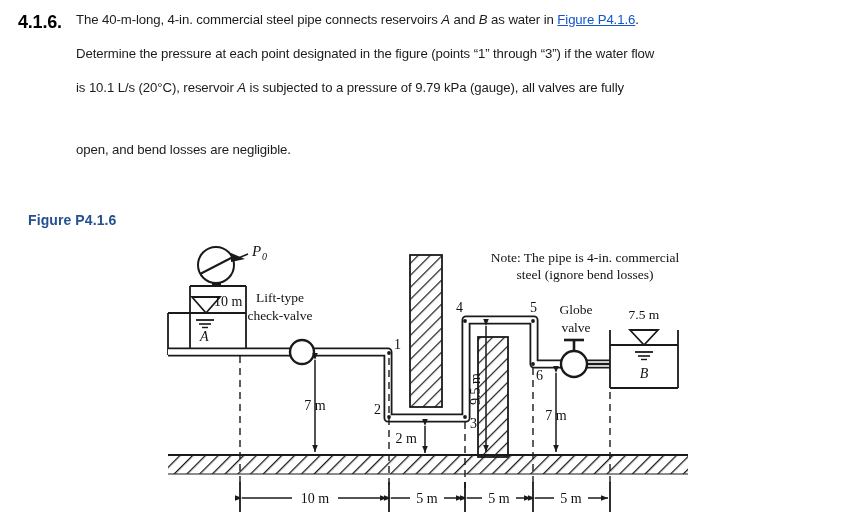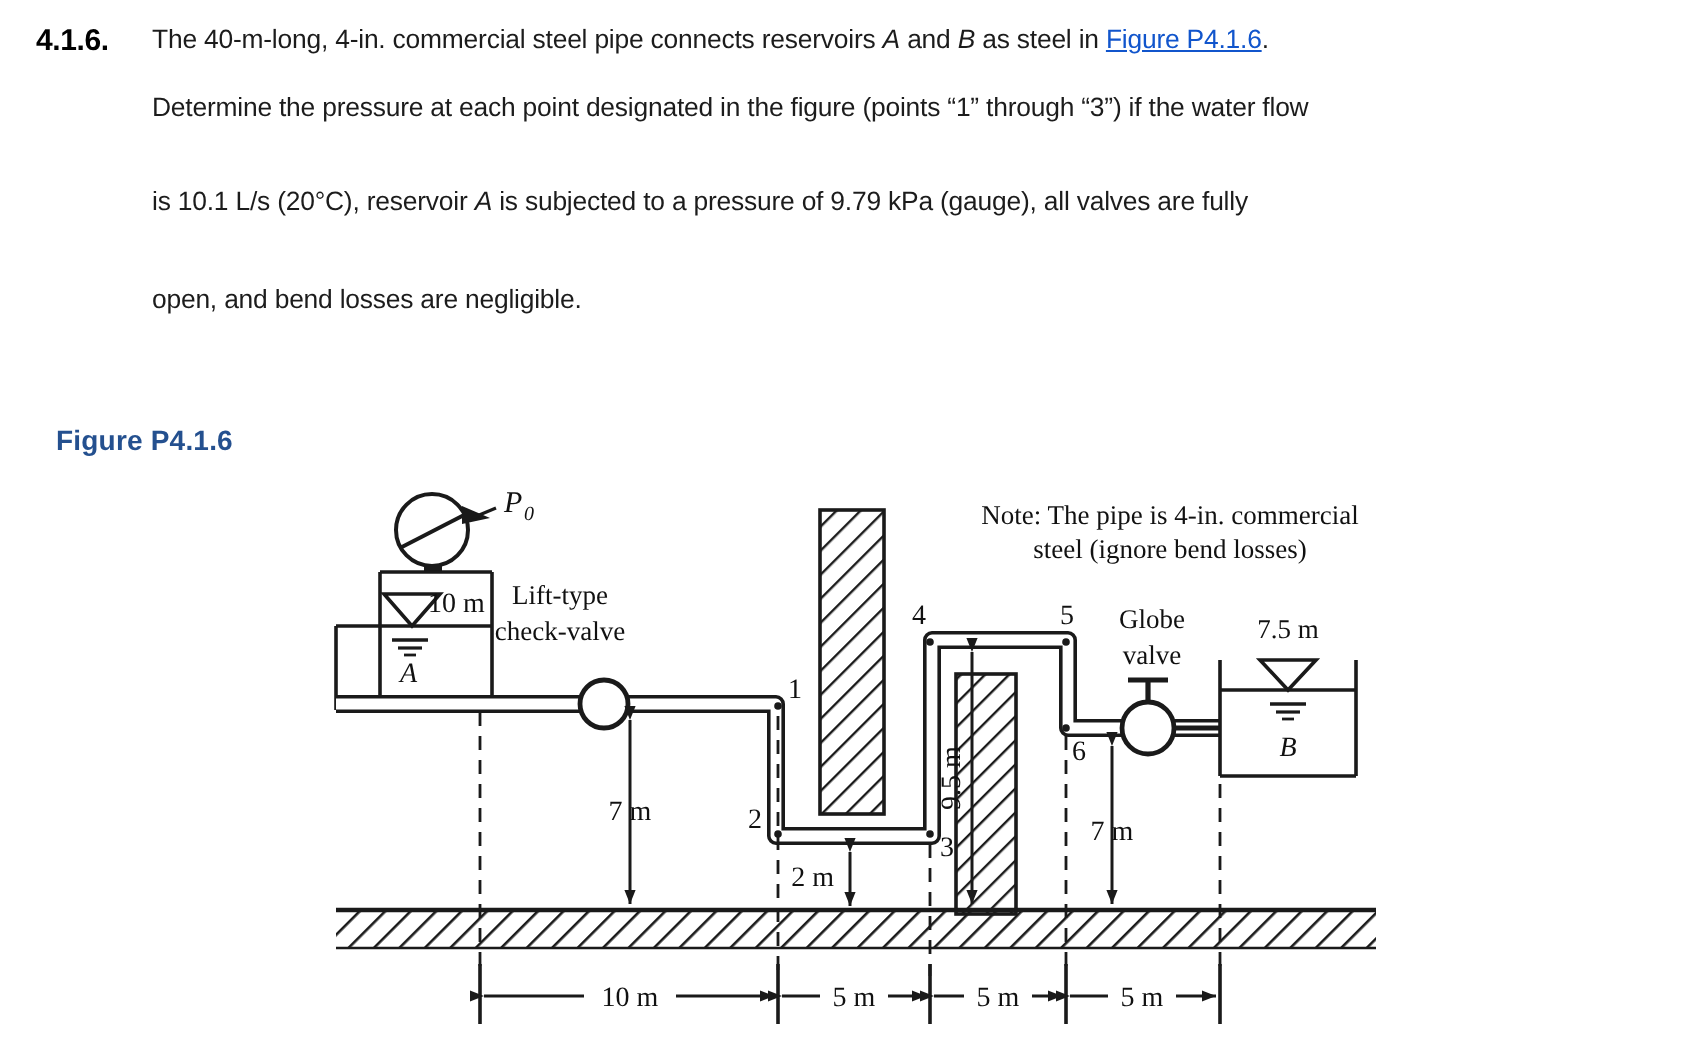--- a/index.html
+++ b/index.html
@@ -29,28 +29,28 @@
     font-size: 13.2px;
     line-height: 16px;
     white-space: nowrap;
     color: #1c1c1c;
     letter-spacing: -0.1px;
   }
   .prob-num {
     position: absolute;
     left: 18px;
     top: 12px;
-    font-size: 15px;
+    font-size: 18px;
     font-weight: bold;
     color: #000;
     letter-spacing: -0.2px;
   }
   .l1 { left: 76px; top: 12px; }
   .l2 { left: 76px; top: 46px; }
-  .l3 { left: 76px; top: 80px; margin-top: 13px; }
+  .l3 { left: 76px; top: 80px; }
   .l4 { left: 76px; top: 114px; margin-top: 28px; }
   .fig-link {
     color: #1155cc;
     text-decoration: underline;
   }
   .ital { font-style: italic; }
 
   
   #fig-caption {
     position: absolute;
@@ -82,21 +82,21 @@
     fill: #111;
   }
 </style>
 </head>
 <body>
 
 <div id="problem">
 
   <span class="prob-num">4.1.6.</span>
 
-  <div class="prob-line l1"><span>The 40-m-long, 4-in. commercial steel pipe connects reservoirs </span><span class="ital">A</span><span> and </span><span class="ital">B</span><span> as steel in </span><a href="#" class="fig-link">Figure P4.1.6</a><span>.</span></div>
+  <div class="prob-line l1"><span>The 40-m-long, 4-in. commercial steel pipe connects reservoirs </span><span class="ital">A</span><span> and </span><span class="ital">B</span><span> as water in </span><a href="#" class="fig-link">Figure P4.1.6</a><span>.</span></div>
 
   <div class="prob-line l2">Determine the pressure at each point designated in the figure (points “1” through “3”) if the water flow</div>
 
   <div class="prob-line l3"><span>is 10.1 L/s (20°C), reservoir </span><span class="ital">A</span><span> is subjected to a pressure of 9.79 kPa (gauge), all valves are fully</span></div>
 
   <div class="prob-line l4">open, and bend losses are negligible.</div>
 </div>
 
 <div id="fig-caption">Figure P4.1.6</div>
 

